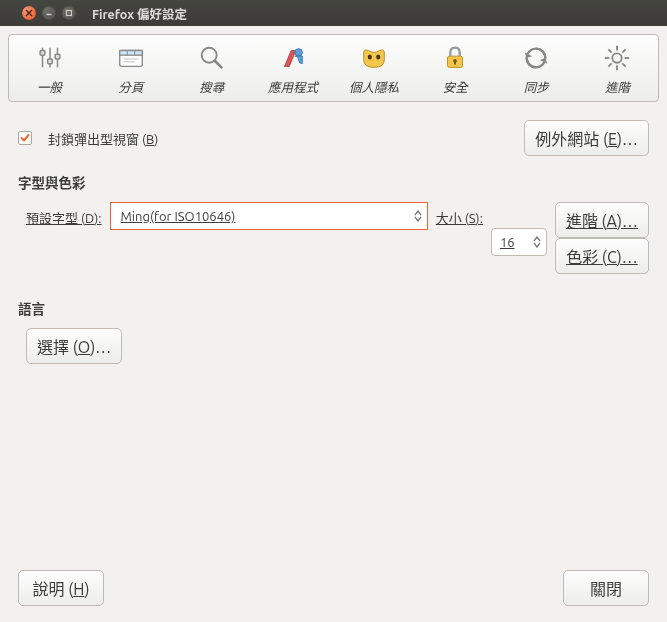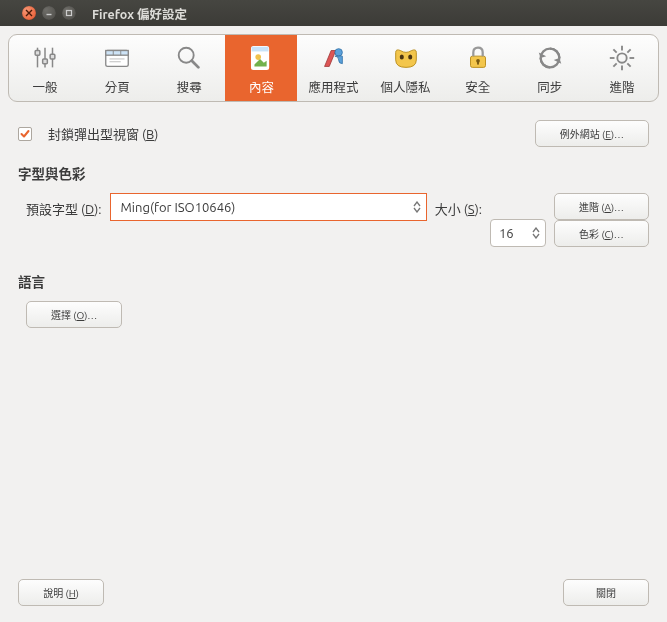--- a/index.html
+++ b/index.html
@@ -11,39 +11,39 @@
 .win-close { background: radial-gradient(circle at 30% 30%, #f79674, #e9562c); box-shadow: inset 0 0 1px rgba(0,0,0,0.4); }
 .win-other { background: radial-gradient(circle at 30% 30%, #6e6d68, #4e4d49); box-shadow: inset 0 0 1px rgba(0,0,0,0.4); }
 .win-btn svg { width: 8px; height: 8px; }
 .title-text { color: #dcdbd7; font-weight: bold; font-size: 12.5px; margin-left: 10px; }
 
 
 .window-body { height: 596px; display: flex; flex-direction: column; }
 
 
 .toolbar-wrap { padding: 8px 8px 0 8px; }
-.toolbar { display: flex; border: 1px solid #bfbab3; border-radius: 9px; background: linear-gradient(to bottom, #fdfdfd, #ededeb); }
+.toolbar { display: flex; border: 1px solid #bfbab3; border-radius: 4px; background: linear-gradient(to bottom, #fdfdfd, #ededeb); font-style: italic; }
 .tab { flex: 1; display: flex; flex-direction: column; align-items: center; justify-content: center; padding: 6px 0 5px 0; font-size: 12.5px; border-right: 1px solid transparent; border-left: 1px solid transparent; gap: 2px; }
 .tab .iconwrap { height: 34px; display: flex; align-items: center; justify-content: center;}
 .tab.active { background: #e9652e; color: #fff; }
 .tab svg { width: 30px; height: 30px; }
 
 
 .content { flex: 1; padding: 18px 18px 0 18px; }
 
 .row { display: flex; align-items: center; margin-bottom: 10px; }
 .row-spread { justify-content: space-between; }
 
 .checkbox-line { display: flex; align-items: center; gap: 16px; }
 .chk { width: 14px; height: 14px; border: 1px solid #ada79f; border-radius: 2px; display: flex; align-items: center; justify-content: center; background: #fff; }
 .chk-inner { width: 10px; height: 10px; }
 
 .heading { font-weight: bold; font-size: 13.5px; margin-top: 16px; margin-bottom: 10px; }
 
-.btn { background: linear-gradient(to bottom, #fdfdfd, #ededeb); border: 1px solid #bfbab3; border-radius: 5px; padding: 5px 24px; font-size: 10px; min-width: 86px; text-align: center; color: #3c3c3c; white-space: nowrap; }
+.btn { background: linear-gradient(to bottom, #fdfdfd, #ededeb); border: 1px solid #bfbab3; border-radius: 5px; padding: 5px 10px; font-size: 16px; min-width: 86px; text-align: center; color: #3c3c3c; white-space: nowrap; }
 .label { font-size: 13px; }
 .combo { flex: 1; display: flex; align-items: center; border: 1px solid #e9652e; border-radius: 0; background: #fff; height: 28px; padding: 0 4px 0 10px; }
 .combo-text { flex: 1; }
 .spinner-btns { display: flex; flex-direction: column; gap: 0; }
 .spinner-btns svg { width: 10px; height: 6px; display: block; }
 
 .numspin { width: 56px; display: flex; align-items: center; border: 1px solid #bfbab3; border-radius: 4px; background: #fff; height: 28px; padding: 0 4px 0 8px; margin-top: 26px; }
 .numspin .val { flex: 1; }
 .btn-wide{min-width:86px;}
 
@@ -113,31 +113,20 @@
       <div class="tab">
         <div class="iconwrap">
           <svg viewBox="0 0 32 32">
               <circle cx="13" cy="13" r="8" fill="none" stroke="#888" stroke-width="2"></circle>
               <line x1="19" y1="19" x2="26" y2="26" stroke="#888" stroke-width="3" stroke-linecap="round"></line>
             </svg>
         </div>
         <span>搜尋</span>
       </div>
 
-      <div class="tab active">
-        <div class="iconwrap">
-          <svg viewBox="0 0 32 32">
-              <rect x="6" y="4" width="18" height="24" rx="2" fill="#fff" stroke="#ffffff" stroke-width="1.4"></rect>
-              <rect x="6" y="4" width="18" height="5" fill="#c9e3f8"></rect>
-              <circle cx="13" cy="15" r="3" fill="#f0c24c"></circle>
-              <path d="M9 23 L15 17 L19 21 L22 19 L22 25 L9 25 Z" fill="#72b24d"></path>
-            </svg>
-        </div>
-        <span>內容</span>
-      </div>
 
       <div class="tab">
         <div class="iconwrap">
           <svg viewBox="0 0 32 32">
               <path d="M7 25 L14 8 L19 8 L12 25 Z" fill="#d55" stroke="#933" stroke-width="0.8"></path>
               <circle cx="22" cy="10" r="4" fill="#5aa0da" stroke="#2c6ca3" stroke-width="0.8"></circle>
               <path d="M18 14 L26 14 L26 22 Q22 22 22 18 Q22 14 18 14 Z" fill="#5aa0da" stroke="#2c6ca3" stroke-width="0.8"></path>
             </svg>
         </div>
         <span>應用程式</span>
@@ -209,21 +198,21 @@
               <path d="M1.5 5 L4 7.5 L8.5 2" stroke="#e9652e" stroke-width="2" fill="none" stroke-linecap="round" stroke-linejoin="round"></path>
             </svg>
         </span>
         <span><span id="bpup">封鎖彈出型視窗 (<u>B</u>)</span></span>
       </label>
       <button class="btn"><span id="exbtn">例外網站 (<u>E</u>)…</span></button>
     </div>
 
     <div class="heading">字型與色彩</div>
 
-    <div class="row indent" style="gap:8px; align-items: flex-start;">
+    <div class="row indent" style="gap:8px; align-items: flex-start; text-decoration: underline;">
       <span class="label" style="padding-top:6px;"><span id="dflbl">預設字型 (<u>D</u>):</span></span>
 
       <div class="combo">
         <span class="combo-text">Ming(for ISO10646)</span>
         <span class="spinner-btns">
           <svg viewBox="0 0 10 6">
               <path d="M2 5 L5 1 L8 5" stroke="#777" stroke-width="1.3" fill="none"></path>
             </svg>
           <svg viewBox="0 0 10 6">
               <path d="M2 1 L5 5 L8 1" stroke="#777" stroke-width="1.3" fill="none"></path>

